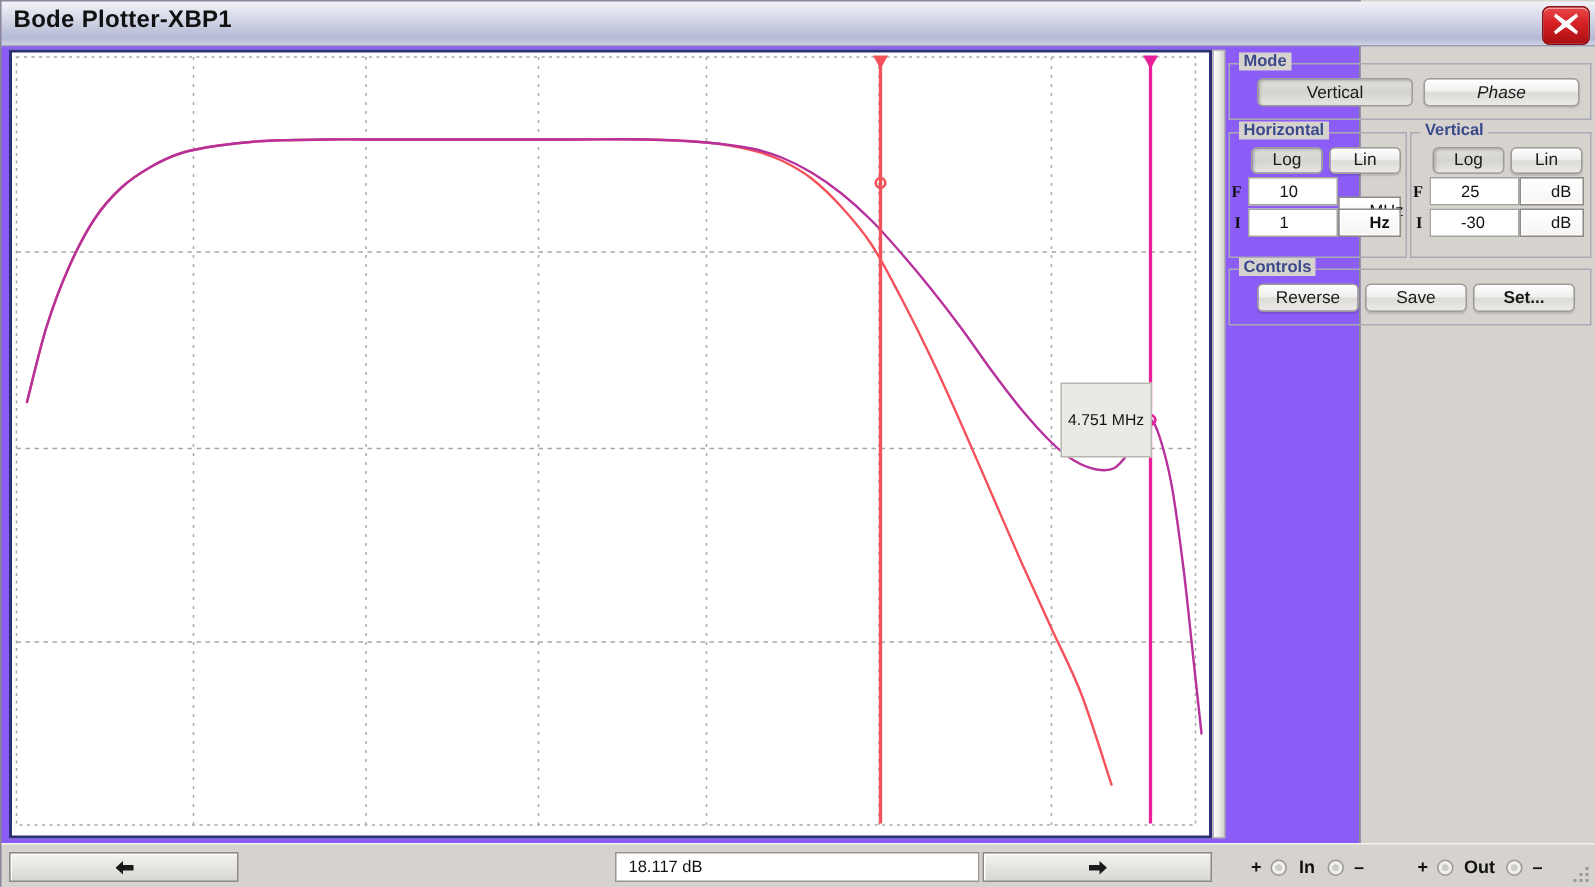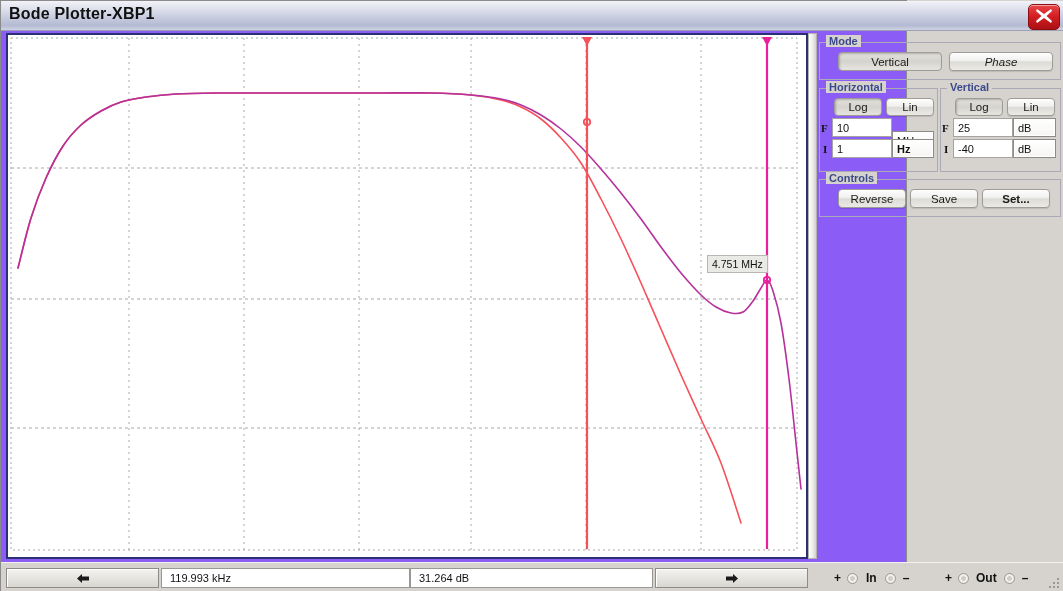--- a/index.html
+++ b/index.html
@@ -42,21 +42,21 @@
   .btn{position:absolute;background:linear-gradient(to bottom,#fdfdfd 0%,#f0f0ef 45%,#dddbd6 52%,#eceae6 100%);
     border:1px solid #9e9c97;border-radius:4px;
     box-shadow:inset 0 1px 0 #ffffff, 0 1px 1px rgba(0,0,0,.12);
     font-size:11.5px;color:#1a1a1a;text-align:center;cursor:pointer;
     display:flex;align-items:center;justify-content:center;box-sizing:border-box;}
   .btn.pressed{background:linear-gradient(to bottom,#e3e1dc 0%,#d5d3cd 50%,#e7e5e0 100%);
     box-shadow:inset 1px 1px 2px rgba(0,0,0,.22);}
 
   .fld{position:absolute;background:#ffffff;border:1px solid #a6a4a0;
     box-sizing:border-box;font-size:11px;color:#111;
-    display:flex;align-items:center;padding-left:4px;}
+    display:flex;align-items:center;padding-left:20px;}
   .fld.unit{background:linear-gradient(to bottom,#ffffff,#f6f5f3);
     border:1px solid #8d8b87;box-shadow:inset 0 0 0 1px #fff;}
   .rowlab{position:absolute;font-size:11px;font-weight:bold;color:#111;font-family:"Liberation Serif",serif;}
 
   
   .statusbar{position:absolute;left:0;top:561px;width:1063px;height:30px;
     background:#d6d3ce;border-top:1px solid #f2f1ee;box-sizing:border-box;}
   .sbtn{position:absolute;top:5px;height:20px;
     background:linear-gradient(to bottom,#f4f3f1 0%,#e7e5e1 50%,#d8d6d1 100%);
     border:1px solid #8d8b87;box-shadow:inset 1px 1px 0 #ffffff;
@@ -108,21 +108,21 @@
           </g>
         <g id="cursor-layer">
             <line x1="579" y1="4" x2="579" y2="514" stroke="#f4515b" stroke-width="2.2"></line>
             <path d="M 574 2 L 584 2 L 579 11 Z" fill="#f4515b"></path>
             <line x1="759" y1="4" x2="759" y2="514" stroke="#e8219b" stroke-width="2.2"></line>
             <path d="M 754 2 L 764 2 L 759 11 Z" fill="#e8219b"></path>
             <circle cx="579" cy="87" r="3.2" fill="none" stroke="#f4515b" stroke-width="1.8"></circle>
             <circle cx="759" cy="245" r="3.2" fill="none" stroke="#e8219b" stroke-width="1.8"></circle>
           </g>
       </svg>
-      <div id="cursor-tag" style="position: absolute; left: 699px; top: 220px; background: rgb(233, 233, 230); border: 1px solid rgb(185, 183, 178); font-size: 10.5px; color: rgb(17, 17, 17); padding: 2px 4px; white-space: nowrap;">4.751 MHz</div>
+      <div id="cursor-tag" style="position: absolute; left: 699px; top: 220px; background: rgb(233, 233, 230); border: 1px solid rgb(185, 183, 178); font-size: 10.5px; color: rgb(17, 17, 17); padding: 18px 4px; white-space: nowrap;">4.751 MHz</div>
     </div>
   </div>
   <div class="plot-side"></div>
 
   <div class="panel">
 
     <div class="group" style="left:0px;top:8px;width:240px;height:36px;">
       <span class="glegend">Mode</span>
       <div class="btn pressed" style="left:18px;top:9px;width:104px;height:19px;">Vertical</div>
       <div class="btn" style="left:129px;top:9px;width:104px;height:19px;font-style:italic;">Phase</div>
@@ -145,40 +145,39 @@
     <div class="group" style="left:121px;top:54px;width:119px;height:82px;">
       <span class="glegend">Vertical</span>
       <div class="btn pressed" style="left:14px;top:9px;width:48px;height:18px;">Log</div>
       <div class="btn" style="left:66px;top:9px;width:48px;height:18px;">Lin</div>
 
       <span class="rowlab" style="left:1px;top:33px;">F</span>
       <div class="fld" style="left:12px;top:29px;width:60px;height:19px;">25</div>
       <div class="fld unit" style="left:72px;top:29px;width:43px;height:19px;">dB</div>
 
       <span class="rowlab" style="left:3px;top:54px;">I</span>
-      <div class="fld" style="left:12px;top:50px;width:60px;height:19px;">-40</div>
+      <div class="fld" style="left:12px;top:50px;width:60px;height:19px;">-30</div>
       <div class="fld unit" style="left:72px;top:50px;width:43px;height:19px;">dB</div>
     </div>
 
     <div class="group" style="left:0px;top:145px;width:240px;height:36px;">
       <span class="glegend">Controls</span>
       <div class="btn" style="left:18px;top:9px;width:68px;height:19px;">Reverse</div>
       <div class="btn" style="left:90px;top:9px;width:68px;height:19px;">Save</div>
       <div class="btn" style="left:162px;top:9px;width:68px;height:19px;font-weight:bold;">Set...</div>
     </div>
   </div>
 
   <div class="statusbar">
     <div class="sbtn" style="left:5px;width:153px;">
       <svg width="14" height="11" viewBox="0 0 14 11">
         <path d="M1 5.5 L6 1 L6 3.6 L13 3.6 L13 7.4 L6 7.4 L6 10 Z" fill="#1a1a1a"></path>
       </svg>
     </div>
-    <div class="sfield" style="left:160px;width:249px;">119.993 kHz</div>
-    <div class="sfield" style="left:409px;width:243px;">31.264 dB</div>
+    <div class="sfield" style="left:409px;width:243px;">18.117 dB</div>
     <div class="sbtn" style="left:654px;width:153px;">
       <svg width="14" height="11" viewBox="0 0 14 11">
         <path d="M13 5.5 L8 1 L8 3.6 L1 3.6 L1 7.4 L8 7.4 L8 10 Z" fill="#1a1a1a"></path>
       </svg>
     </div>
 
     <div class="io" style="left:833px;">
       <span style="margin-right:6px;">+</span>
       <span class="radio"></span>
       <span style="margin:0 8px;">In</span>

